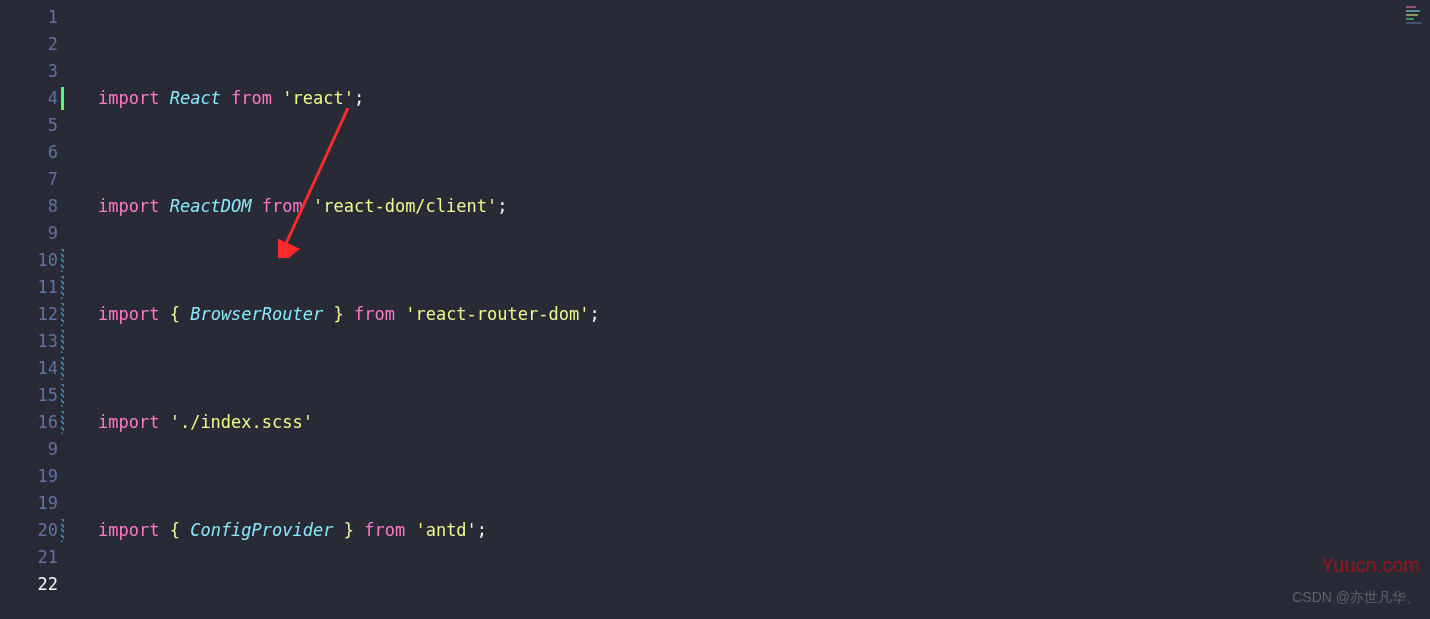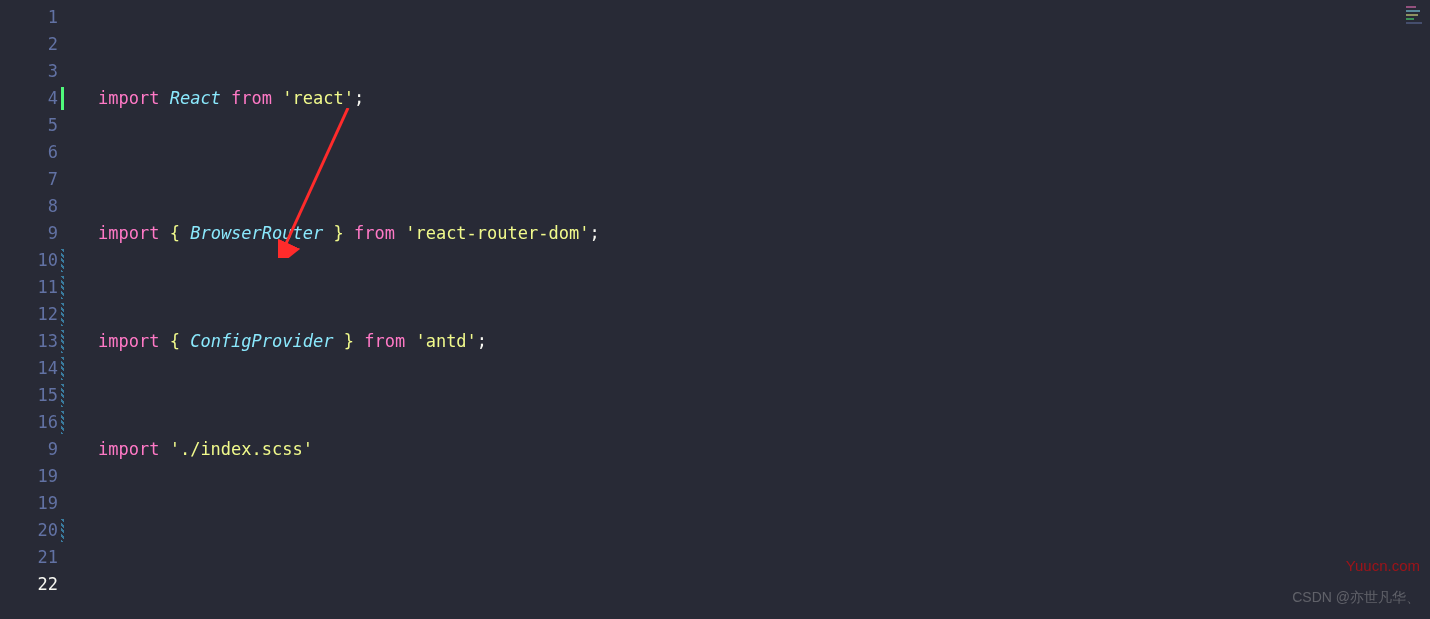--- a/index.html
+++ b/index.html
@@ -76,21 +76,21 @@
       linear-gradient(#f1fa8c,#f1fa8c) 0 8px/12px 2px no-repeat,
       linear-gradient(#50fa7b,#50fa7b) 0 12px/8px 2px no-repeat,
       linear-gradient(#6272a4,#6272a4) 0 16px/16px 2px no-repeat;
   }
   .watermark-1 {
     position: absolute;
     right: 10px;
     bottom: 40px;
     color: rgba(255,0,0,0.55);
     font-family: Arial, sans-serif;
-    font-size: 15px;
+    font-size: 20px;
   }
   .watermark-2 {
     position: absolute;
     right: 10px;
     bottom: 8px;
     color: rgba(200,200,200,0.35);
     font-family: Arial, sans-serif;
     font-size: 14px;
   }
 </style>
@@ -119,26 +119,27 @@
       <div class="ln">19</div>
       <div class="ln">19</div>
       <div class="ln">20<div class="modbar hatched"></div></div>
       <div class="ln">21</div>
       <div class="ln active">22</div>
     </div>
   <div class="code">
 
     <div class="line"><span class="kw-import">import</span> <span class="module-it">React</span> <span class="kw-from">from</span> <span class="str">'react'</span><span class="punct">;</span></div>
 
+    <div class="line"><span class="kw-import">import</span> <span class="module-it">ReactDOM</span> <span class="kw-from">from</span> <span class="str">'react-dom/client'</span><span class="punct">;</span></div>
 
     <div class="line"><span class="kw-import">import</span> <span class="brace-y">{</span> <span class="module-it">BrowserRouter</span> <span class="brace-y">}</span> <span class="kw-from">from</span> <span class="str">'react-router-dom'</span><span class="punct">;</span></div>
 
+    <div class="line"><span class="kw-import">import</span> <span class="str">'./index.scss'</span></div>
+
     <div class="line"><span class="kw-import">import</span> <span class="brace-y">{</span> <span class="module-it">ConfigProvider</span> <span class="brace-y">}</span> <span class="kw-from">from</span> <span class="str">'antd'</span><span class="punct">;</span></div>
-
-    <div class="line"><span class="kw-import">import</span> <span class="str">'./index.scss'</span></div>
 
     
 
     
 
     
 
     
 
     

